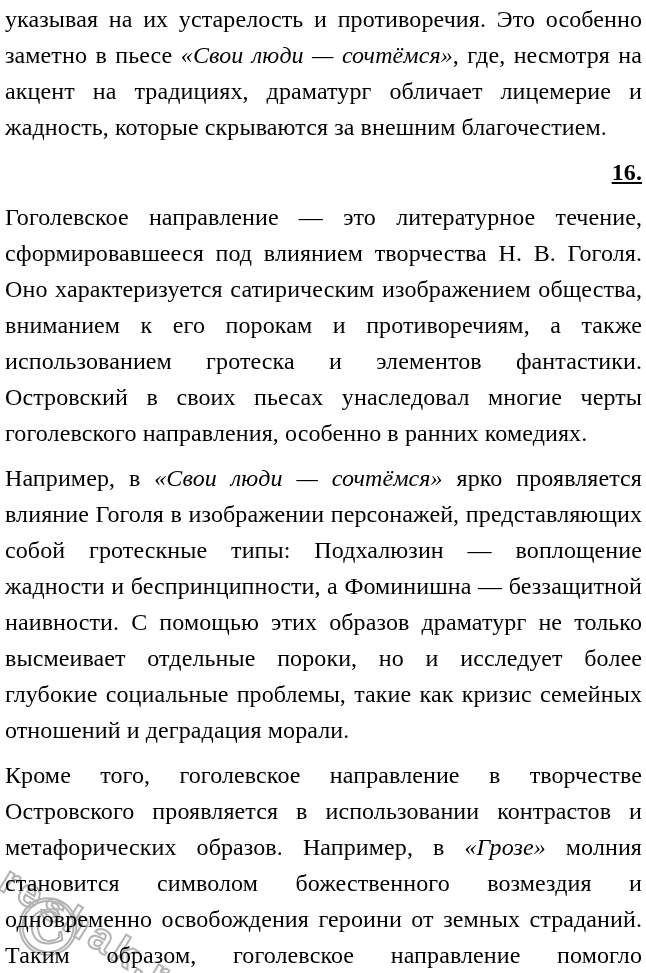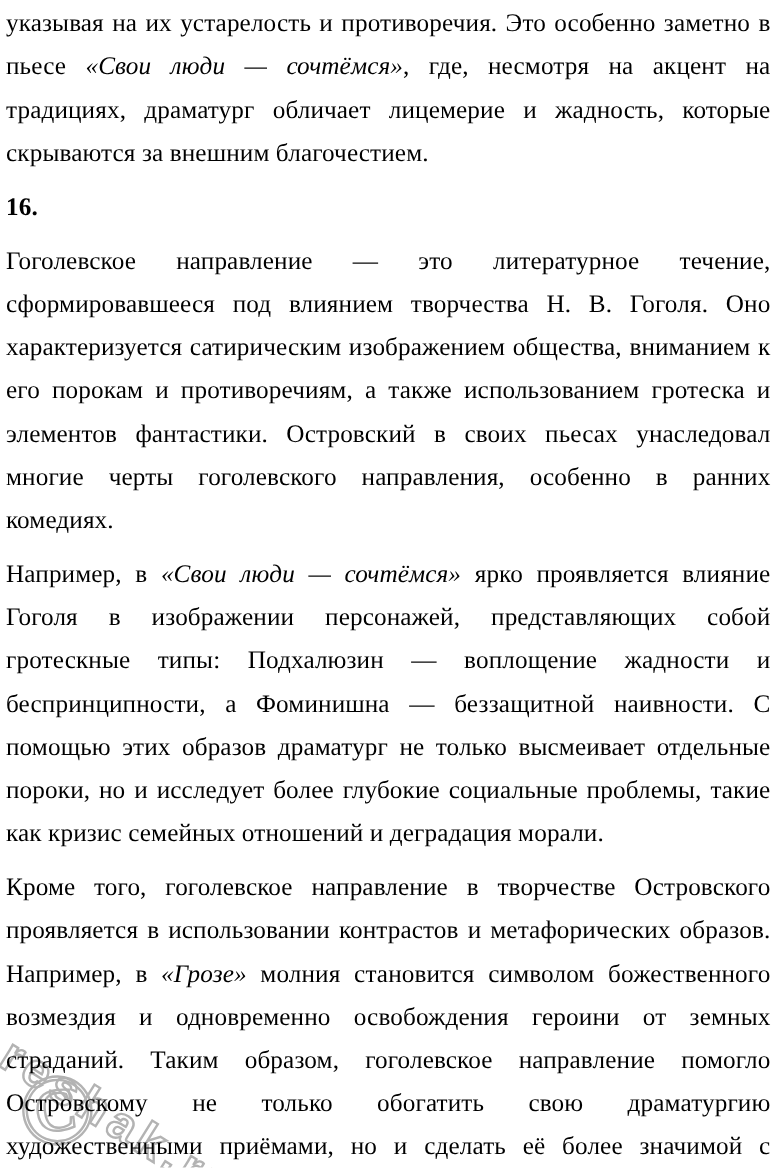--- a/index.html
+++ b/index.html
@@ -12,30 +12,31 @@
     font-family: "Liberation Serif", "DejaVu Serif", serif;
   }
   .doc {
     position: relative;
     z-index: 1;
     box-sizing: border-box;
     width: 646px;
     padding: 1px 4px 0 5px;
   }
   .para {
-    font-size: 21px;
+    font-size: 24px;
     line-height: 36px;
     text-align: justify;
     margin: 0 0 9px 0;
     color: #000000;
     letter-spacing: 0.1px;
   }
   .para.heading {
     font-weight: bold;
-    text-align: left;
+    text-align: right;
+    text-decoration: underline;
   }
   .seg-normal { font-style: normal; }
   .seg-italic { font-style: italic; }
   .seg-bold   { font-weight: bold; }
 
   
   .watermark {
     position: absolute;
     z-index: 0;
     left: 0; top: 0;

